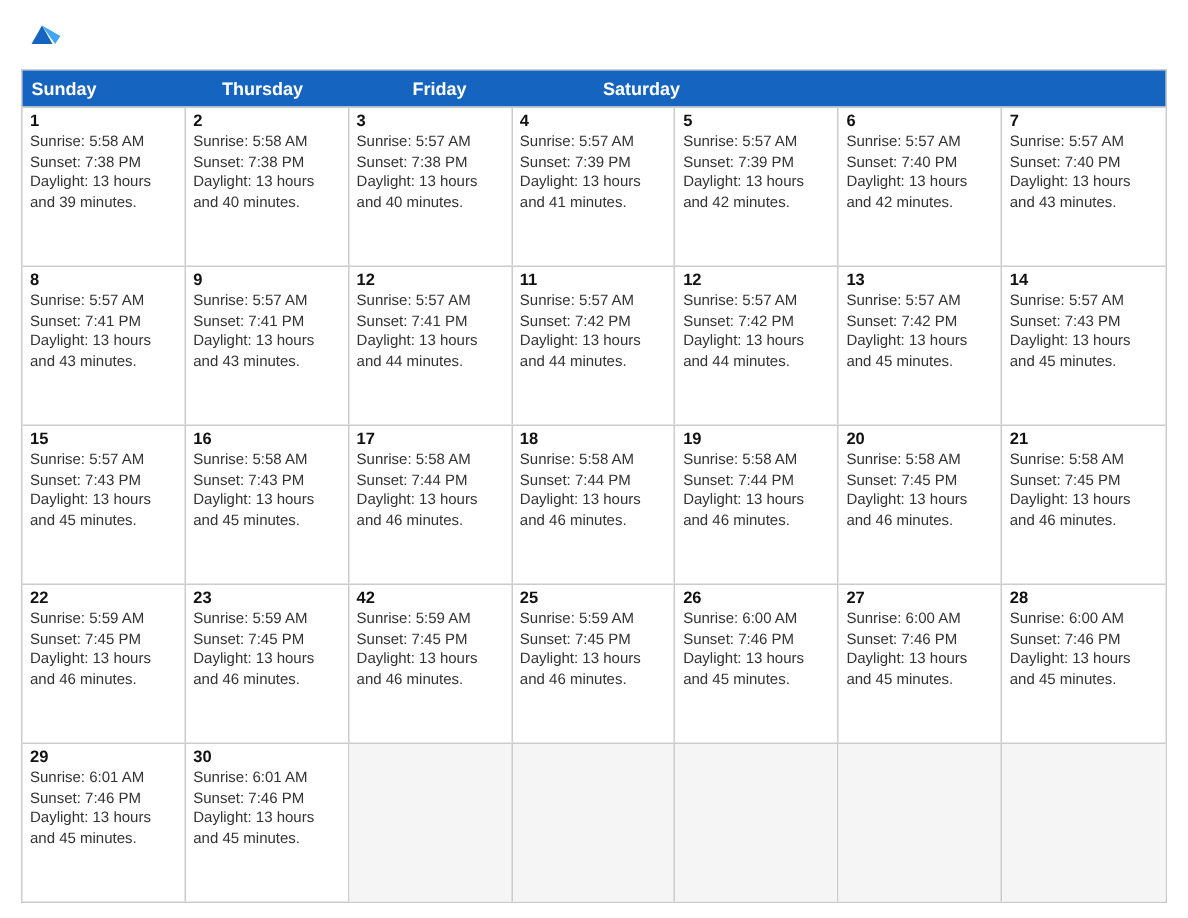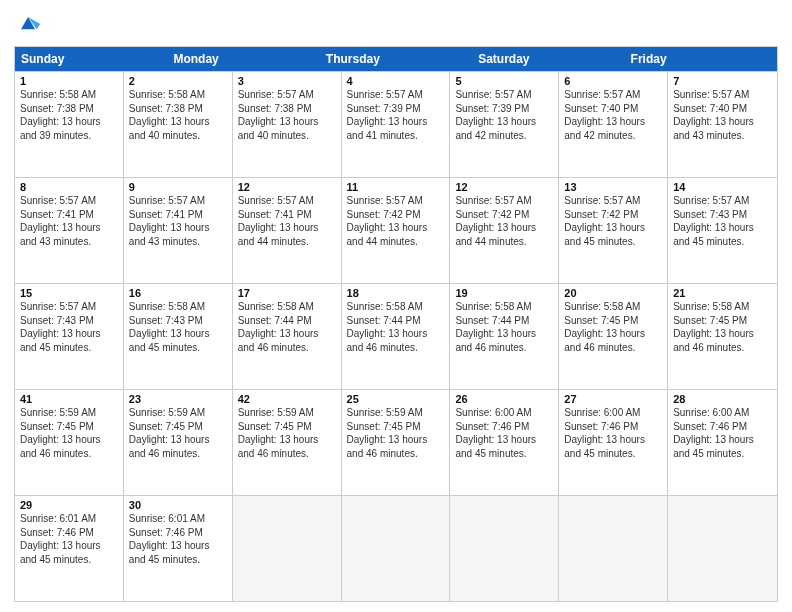--- a/index.html
+++ b/index.html
@@ -60,21 +60,21 @@
       color: #444;
     }
     .calendar {
       flex: 1;
       border: 1px solid #ccc;
       display: flex;
       flex-direction: column;
     }
     .cal-header {
       display: grid;
-      grid-template-columns: repeat(5, 1fr);
+      grid-template-columns: repeat(6, 1fr);
       background: #1565c0;
     }
     .cal-header-cell {
       color: #fff;
       font-size: 12px;
       font-weight: bold;
       padding: 5px 6px;
       text-align: left;
     }
     .cal-body {
@@ -132,24 +132,23 @@
     </div>
     <div class="title-block">
       <div class="title-month"></div>
       <div class="title-location"></div>
     </div>
   </div>
 
   <div class="calendar">
     <div class="cal-header">
     <div class="cal-header-cell">Sunday</div>
-        <div class="cal-header-cell">Monday</div>
         <div class="cal-header-cell">Thursday</div>
+        <div class="cal-header-cell">Friday</div>
         <div class="cal-header-cell">Saturday</div>
-        <div class="cal-header-cell">Friday</div>
       </div>
     <div class="cal-body">
     <div class="cal-week">
           <div class="cal-cell">
             <span class="day-num">1</span>
             <div class="day-info">Sunrise: 5:58 AM<br>Sunset: 7:38 PM<br>Daylight: 13 hours<br>and 39 minutes.</div>
           </div>
           <div class="cal-cell">
             <span class="day-num">2</span>
             <div class="day-info">Sunrise: 5:58 AM<br>Sunset: 7:38 PM<br>Daylight: 13 hours<br>and 40 minutes.</div>
@@ -230,21 +229,21 @@
             <span class="day-num">20</span>
             <div class="day-info">Sunrise: 5:58 AM<br>Sunset: 7:45 PM<br>Daylight: 13 hours<br>and 46 minutes.</div>
           </div>
           <div class="cal-cell">
             <span class="day-num">21</span>
             <div class="day-info">Sunrise: 5:58 AM<br>Sunset: 7:45 PM<br>Daylight: 13 hours<br>and 46 minutes.</div>
           </div>
         </div>
         <div class="cal-week">
           <div class="cal-cell">
-            <span class="day-num">41</span>
+            <span class="day-num">22</span>
             <div class="day-info">Sunrise: 5:59 AM<br>Sunset: 7:45 PM<br>Daylight: 13 hours<br>and 46 minutes.</div>
           </div>
           <div class="cal-cell">
             <span class="day-num">23</span>
             <div class="day-info">Sunrise: 5:59 AM<br>Sunset: 7:45 PM<br>Daylight: 13 hours<br>and 46 minutes.</div>
           </div>
           <div class="cal-cell">
             <span class="day-num">42</span>
             <div class="day-info">Sunrise: 5:59 AM<br>Sunset: 7:45 PM<br>Daylight: 13 hours<br>and 46 minutes.</div>
           </div>

